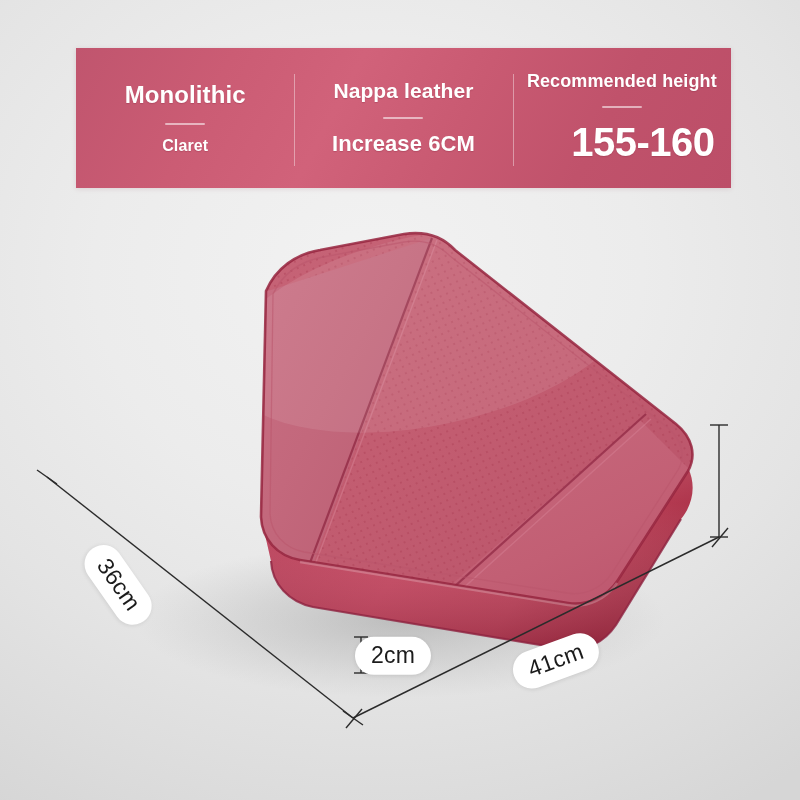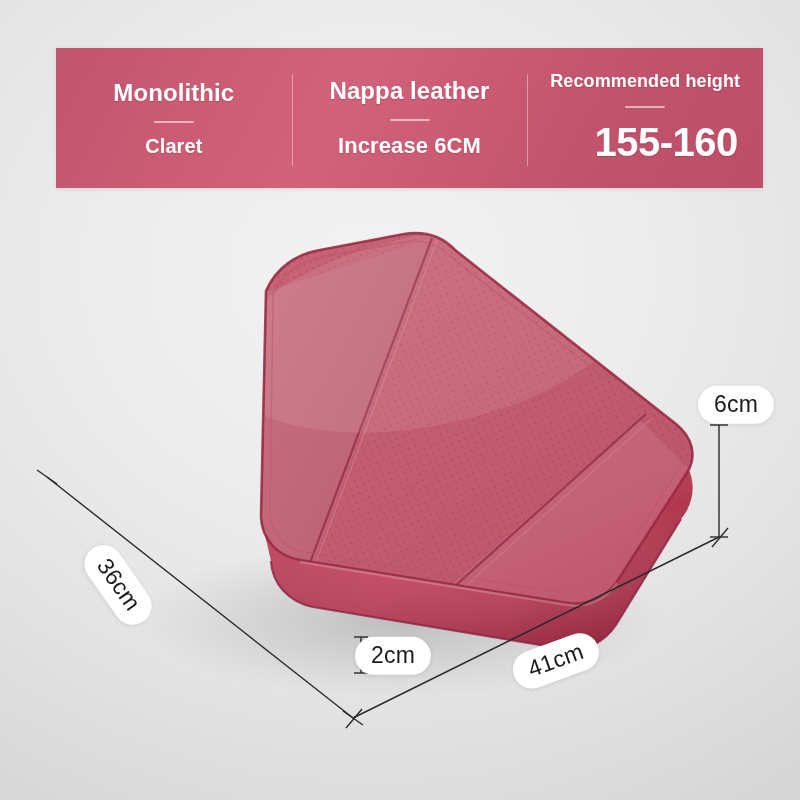--- a/index.html
+++ b/index.html
@@ -18,23 +18,23 @@
     height: 800px;
     background:
       radial-gradient(ellipse 720px 620px at 46% 34%, #f2f2f2 0%, #ececec 38%, #e4e4e4 66%, #dcdcdc 86%, #d6d6d6 100%),
       linear-gradient(140deg, #efefef 0%, #e8e8e8 45%, #dadada 100%);
     overflow: hidden;
   }
 
   
   .spec-banner {
     position: absolute;
-    left: 56px;
+    left: 76px;
     top: 48px;
-    width: 707px;
+    width: 655px;
     height: 140px;
     background:
       linear-gradient(118deg,
         #c0556e 0%,
         #cb5c74 22%,
         #d1627a 40%,
         #c95a72 58%,
         #c0526b 78%,
         #bc4e68 100%);
     display: flex;
@@ -80,22 +80,22 @@
 
   .spec-value {
     color: #ffffff;
     font-weight: bold;
     letter-spacing: 0.1px;
     text-shadow: 0 1px 1px rgba(140,45,68,0.35);
     white-space: nowrap;
   }
 
   .cell-1 .spec-title { font-size: 24px; }
-  .cell-1 .spec-value { font-size: 20px; }
-  .cell-2 .spec-title { font-size: 24px; }
+  .cell-1 .spec-value { font-size: 16px; }
+  .cell-2 .spec-title { font-size: 21px; }
   .cell-2 .spec-value { font-size: 22px; }
   .cell-3 .spec-title { font-size: 18px; }
   .cell-3 .spec-value { font-size: 40px; letter-spacing: -0.5px; margin-left: 42px; }
 
   
   #product {
     position: absolute;
     left: 0;
     top: 0;
     width: 800px;
@@ -349,15 +349,14 @@
       <line x1="354" y1="673" x2="368" y2="673"></line>
     </g>
   </svg>
 
   <div class="dim-pill" id="pill-36">36cm</div>
 
   <div class="dim-pill" id="pill-41">41cm</div>
 
   <div class="dim-pill" id="pill-2">2cm</div>
 
-  <div class="dim-pill" id="pill-6">6cm</div>
 
 </div>
 
 </body></html>

